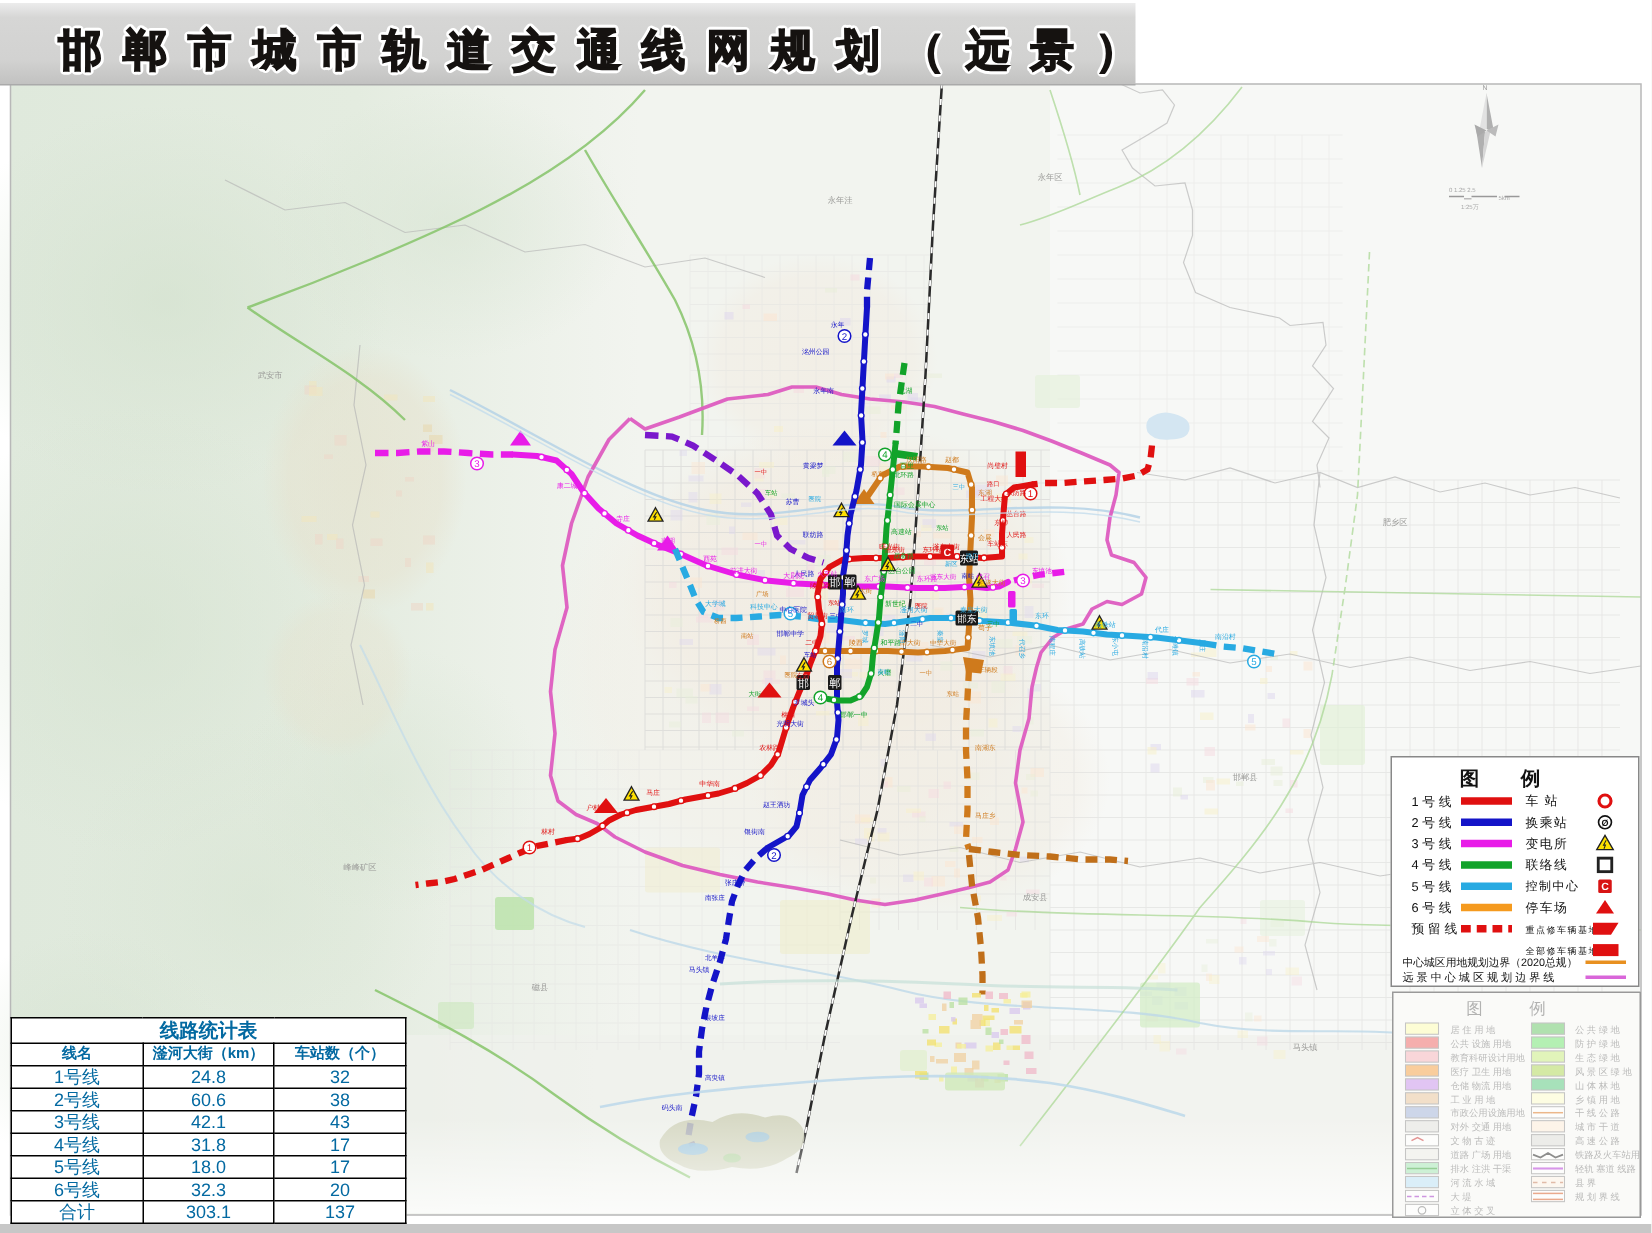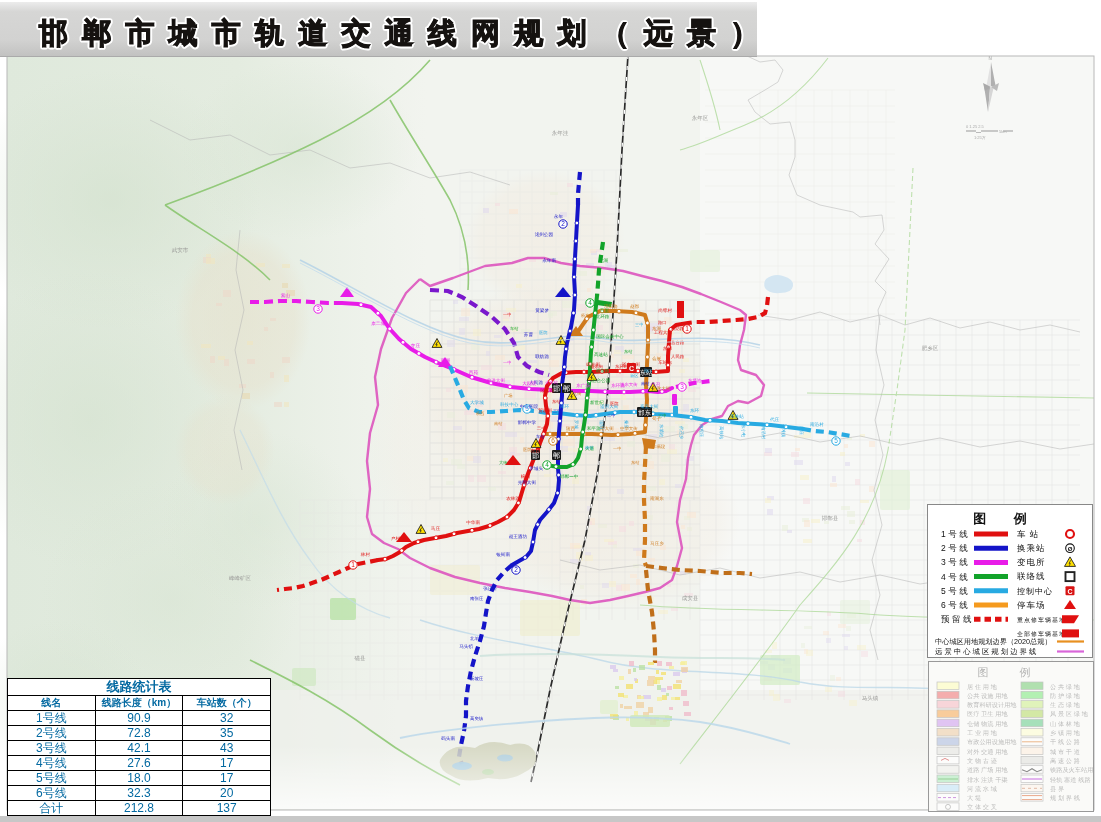--- a/index.html
+++ b/index.html
@@ -1109,54 +1109,54 @@
           <line x1="93" y1="137.60000000000002" x2="113" y2="137.60000000000002" stroke="#dd6633" stroke-width="1"></line>
         </g>
       </svg></div>
 <table id="stat" cellspacing="0">
       <tbody>
         <tr>
           <td colspan="3" class="t">线路统计表</td>
         </tr>
         <tr>
           <td class="h" style="width:88px">线名</td>
-          <td class="h" style="width:100px">线路长度（km）</td>
+          <td class="h" style="width:100px">滏河大街（km）</td>
           <td class="h" style="width:76px">车站数（个）</td>
         </tr>
         <tr>
           <td>1号线</td>
-          <td>90.9</td>
+          <td>24.8</td>
           <td>32</td>
         </tr>
         <tr>
           <td>2号线</td>
-          <td>72.8</td>
-          <td>35</td>
+          <td>60.6</td>
+          <td>38</td>
         </tr>
         <tr>
           <td>3号线</td>
           <td>42.1</td>
           <td>43</td>
         </tr>
         <tr>
           <td>4号线</td>
-          <td>27.6</td>
+          <td>31.8</td>
           <td>17</td>
         </tr>
         <tr>
           <td>5号线</td>
           <td>18.0</td>
           <td>17</td>
         </tr>
         <tr>
           <td>6号线</td>
           <td>32.3</td>
           <td>20</td>
         </tr>
         <tr>
           <td>合计</td>
-          <td>212.8</td>
+          <td>303.1</td>
           <td>137</td>
         </tr>
       </tbody>
     </table>
 <div id="bottomstrip"></div>
 </div>
 
 </body></html>

